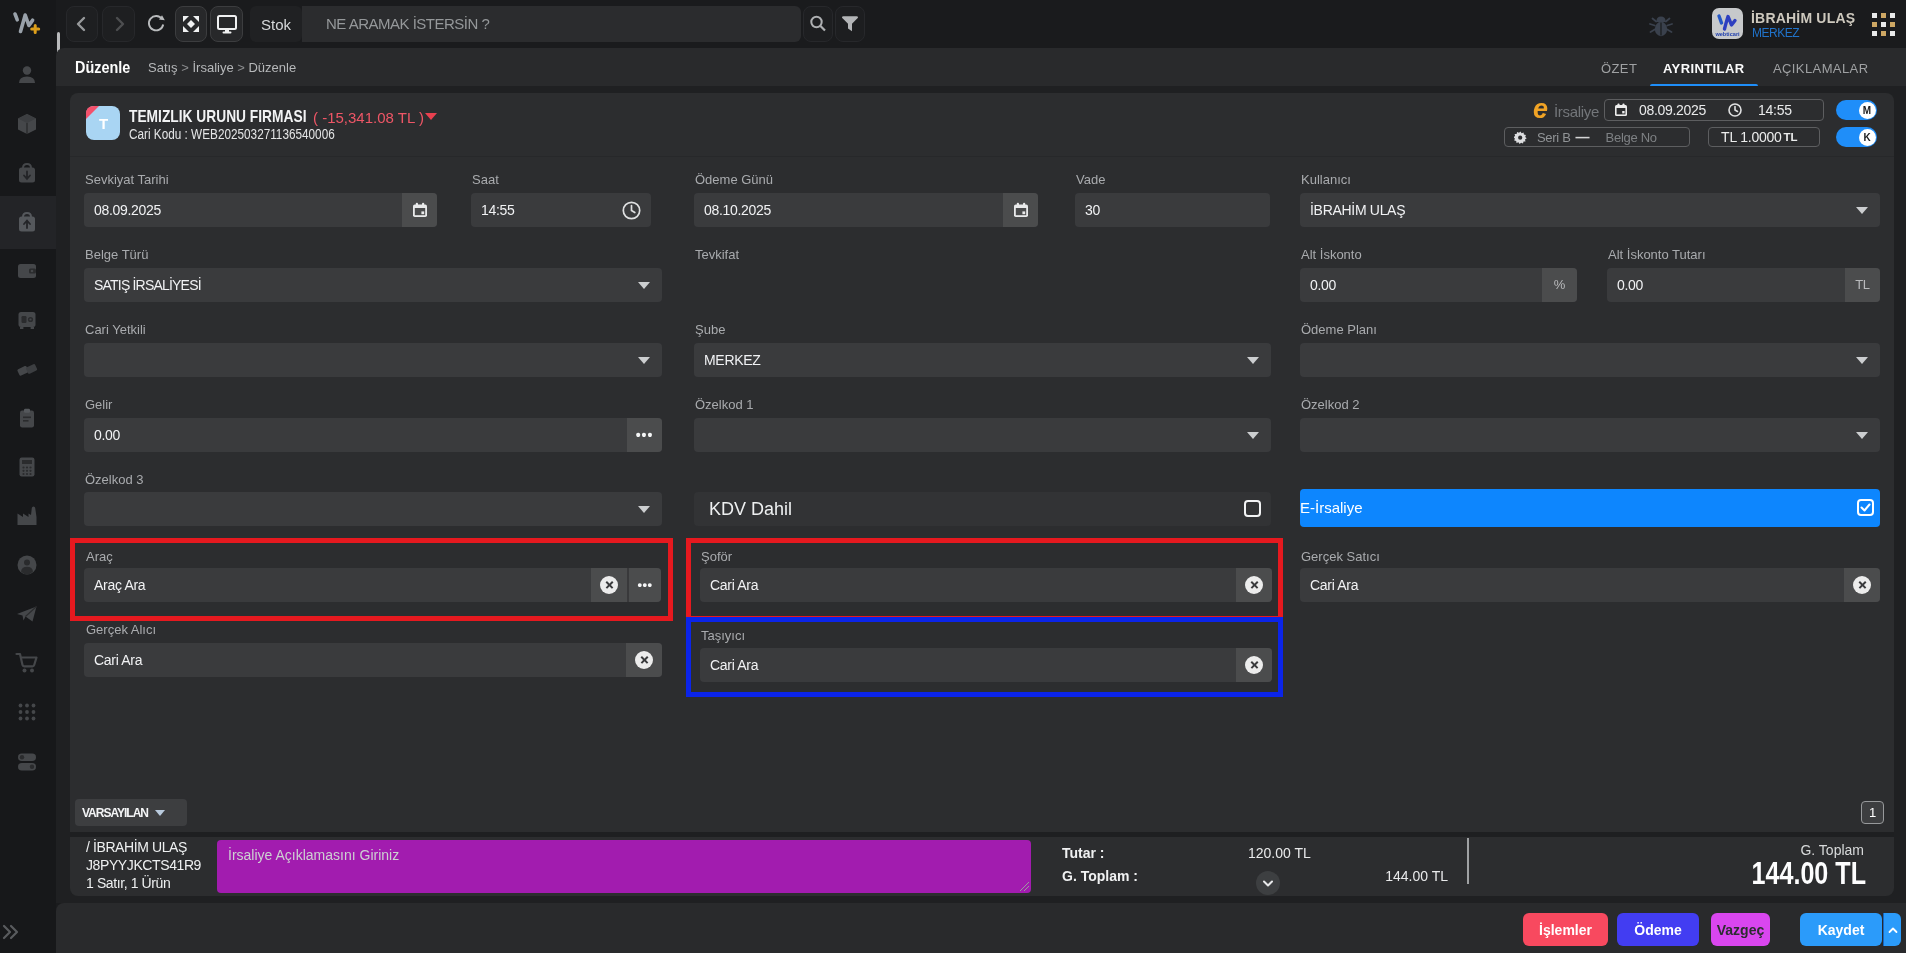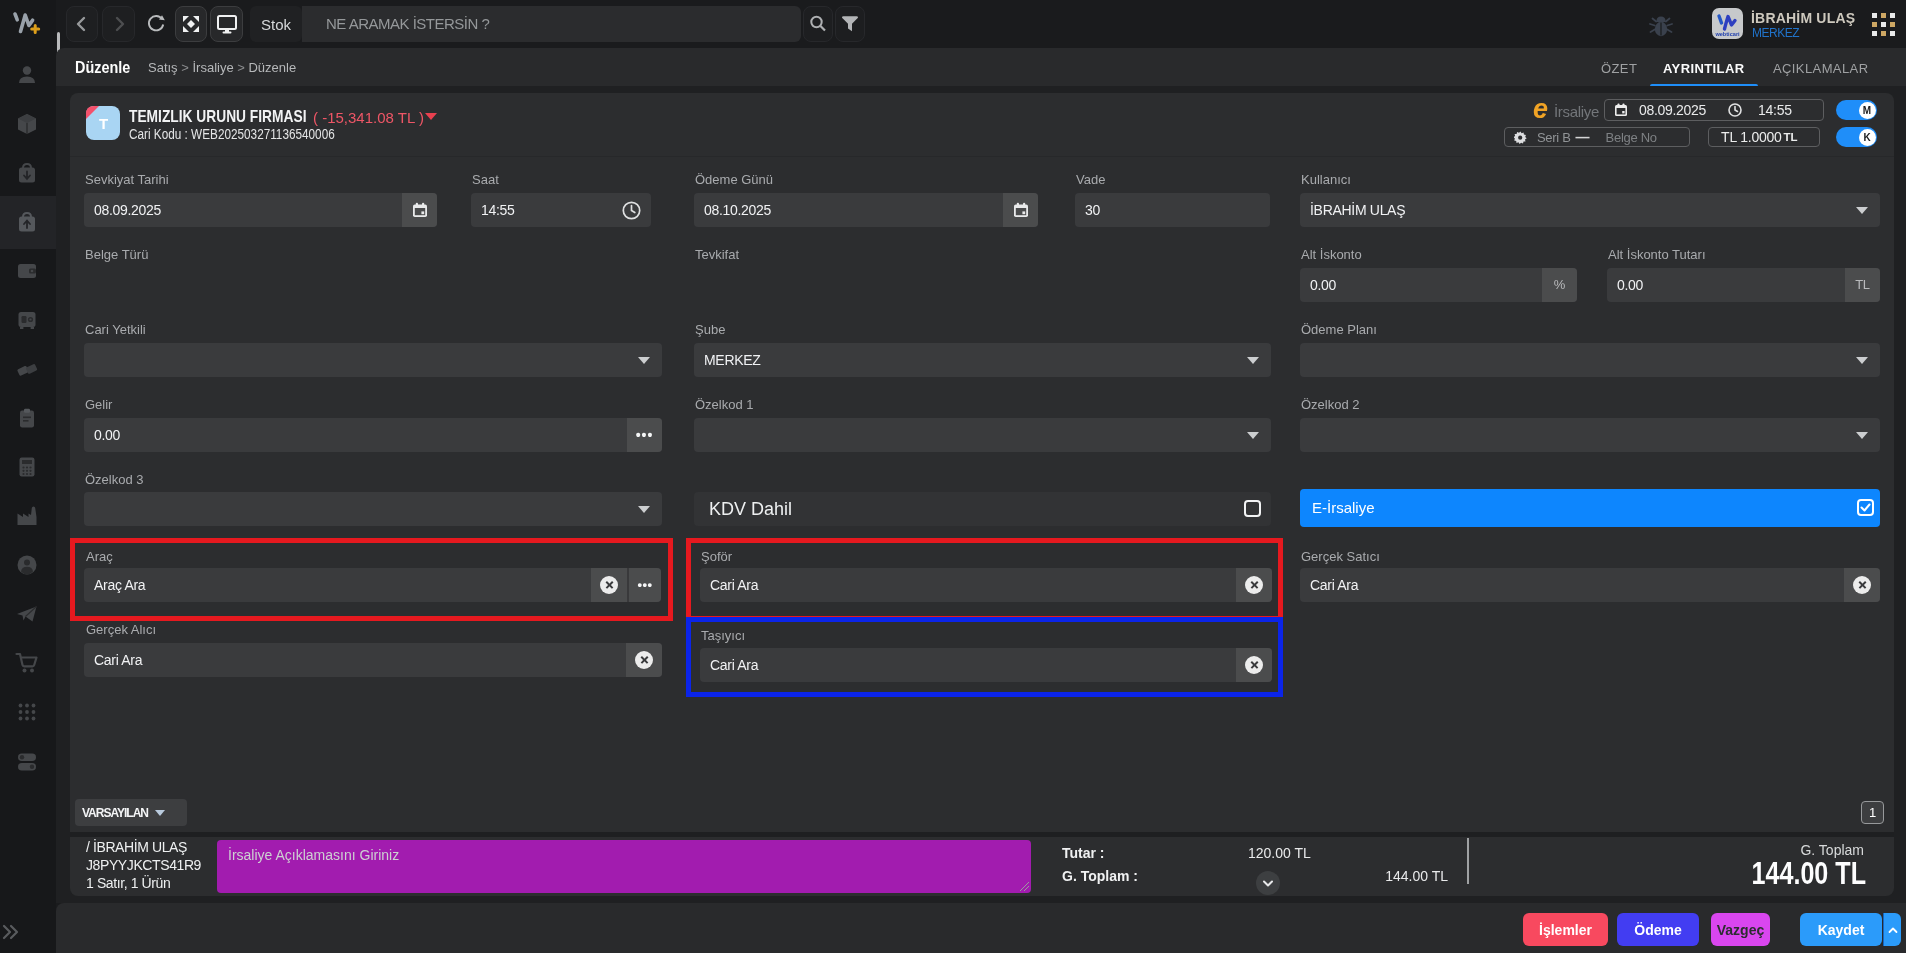--- a/index.html
+++ b/index.html
@@ -318,20 +318,21 @@
           <rect x="9.4" y="9.4" width="2.8" height="2.8" fill="#e9eaeb"></rect>
         </svg>
       </div>
   </div>
   <div class="lbl" style="left:1076px;top:172px">Vade</div>
   <div class="inp" style="left:1075px;top:193px;width:195px">30</div>
   <div class="lbl" style="left:1301px;top:172px">Kullanıcı</div>
   <div class="inp" style="left:1300px;top:193px;width:580px">İBRAHİM ULAŞ<div class="caret"></div></div>
 
   <div class="lbl" style="left:85px;top:247px">Belge Türü</div>
+  <div class="inp" style="left:84px;top:268px;width:578px"><span style="letter-spacing:-0.8px">SATIŞ İRSALİYESİ</span><div class="caret"></div></div>
   <div class="lbl" style="left:695px;top:247px">Tevkifat</div>
   <div class="lbl" style="left:1301px;top:247px">Alt İskonto</div>
   <div class="inp" style="left:1300px;top:268px;width:277px">0.00<div class="sfx" style="color:#b9babc">%</div></div>
   <div class="lbl" style="left:1608px;top:247px">Alt İskonto Tutarı</div>
   <div class="inp" style="left:1607px;top:268px;width:273px">0.00<div class="sfx" style="color:#b9babc">TL</div></div>
 
   <div class="lbl" style="left:85px;top:322px">Cari Yetkili</div>
   <div class="inp" style="left:84px;top:343px;width:578px">
       <div class="caret"></div>
     </div>
@@ -351,21 +352,21 @@
   <div class="lbl" style="left:1301px;top:397px">Özelkod 2</div>
   <div class="inp" style="left:1300px;top:418px;width:580px">
       <div class="caret"></div>
     </div>
 
   <div class="lbl" style="left:85px;top:472px">Özelkod 3</div>
   <div class="inp" style="left:84px;top:492px;width:578px">
       <div class="caret"></div>
     </div>
   <div class="abs" style="left:694px;top:492px;width:577px;height:34px;background:#323335;border-radius:4px;color:#eef0f1;font-size:18px;line-height:34px;padding-left:15px">KDV Dahil<div class="cb" style="right:10px;top:8px"></div></div>
-  <div class="abs" style="left:1300px;top:489px;width:580px;height:38px;background:#0d86fe;border-radius:4px;color:#fff;font-size:15px;line-height:38px;padding-left:12px">E-İrsaliye
+  <div class="abs" style="left:1300px;top:489px;width:580px;height:38px;background:#0d86fe;border-radius:4px;color:#fff;font-size:15px;line-height:38px;">E-İrsaliye
     <div class="cb" style="right:6px;top:10px;border-color:#fff">
         <svg width="13" height="13" viewBox="0 0 13 13">
           <polyline points="2.5,6.5 5.5,9.5 10.5,3.5" fill="none" stroke="#fff" stroke-width="2" stroke-linecap="round" stroke-linejoin="round"></polyline>
         </svg>
       </div>
   </div>
 
   <div class="abs" style="left:70px;top:538px;width:603px;height:83px;border:5px solid #e6191f"></div>
   <div class="lbl" style="left:86px;top:549px">Araç</div>
   <div class="inp" style="left:84px;top:568px;width:577px">Araç Ara

